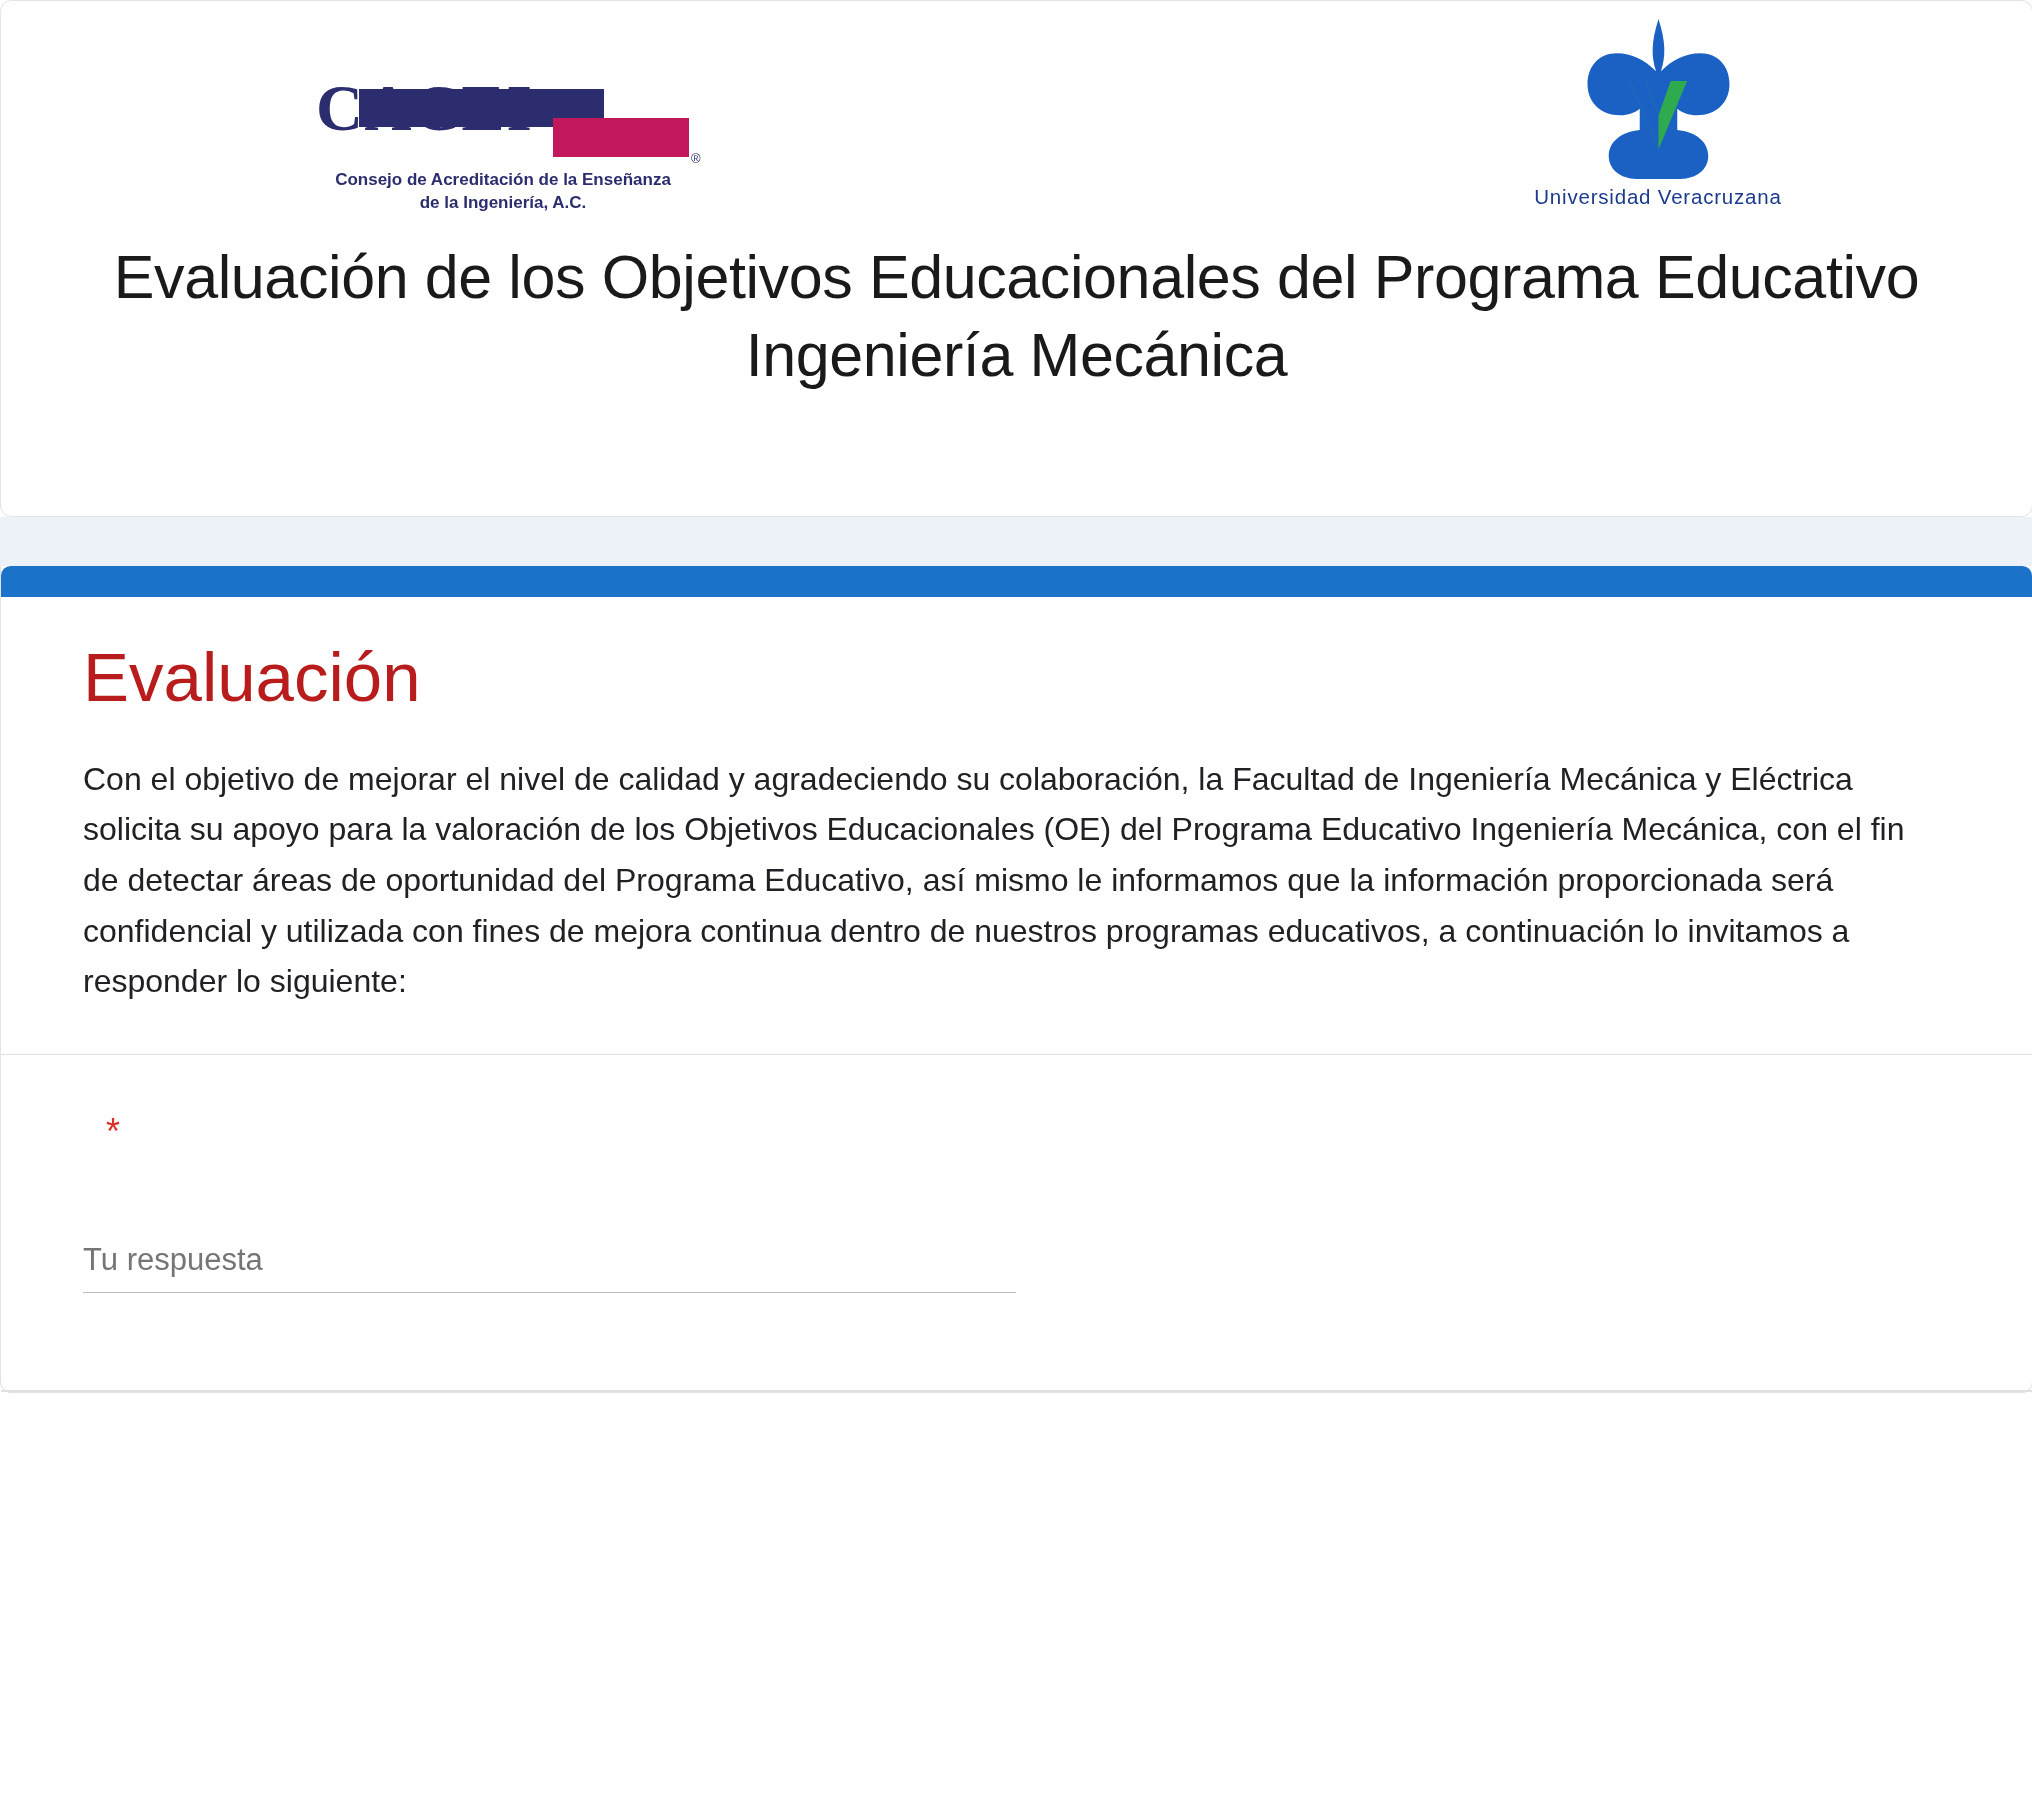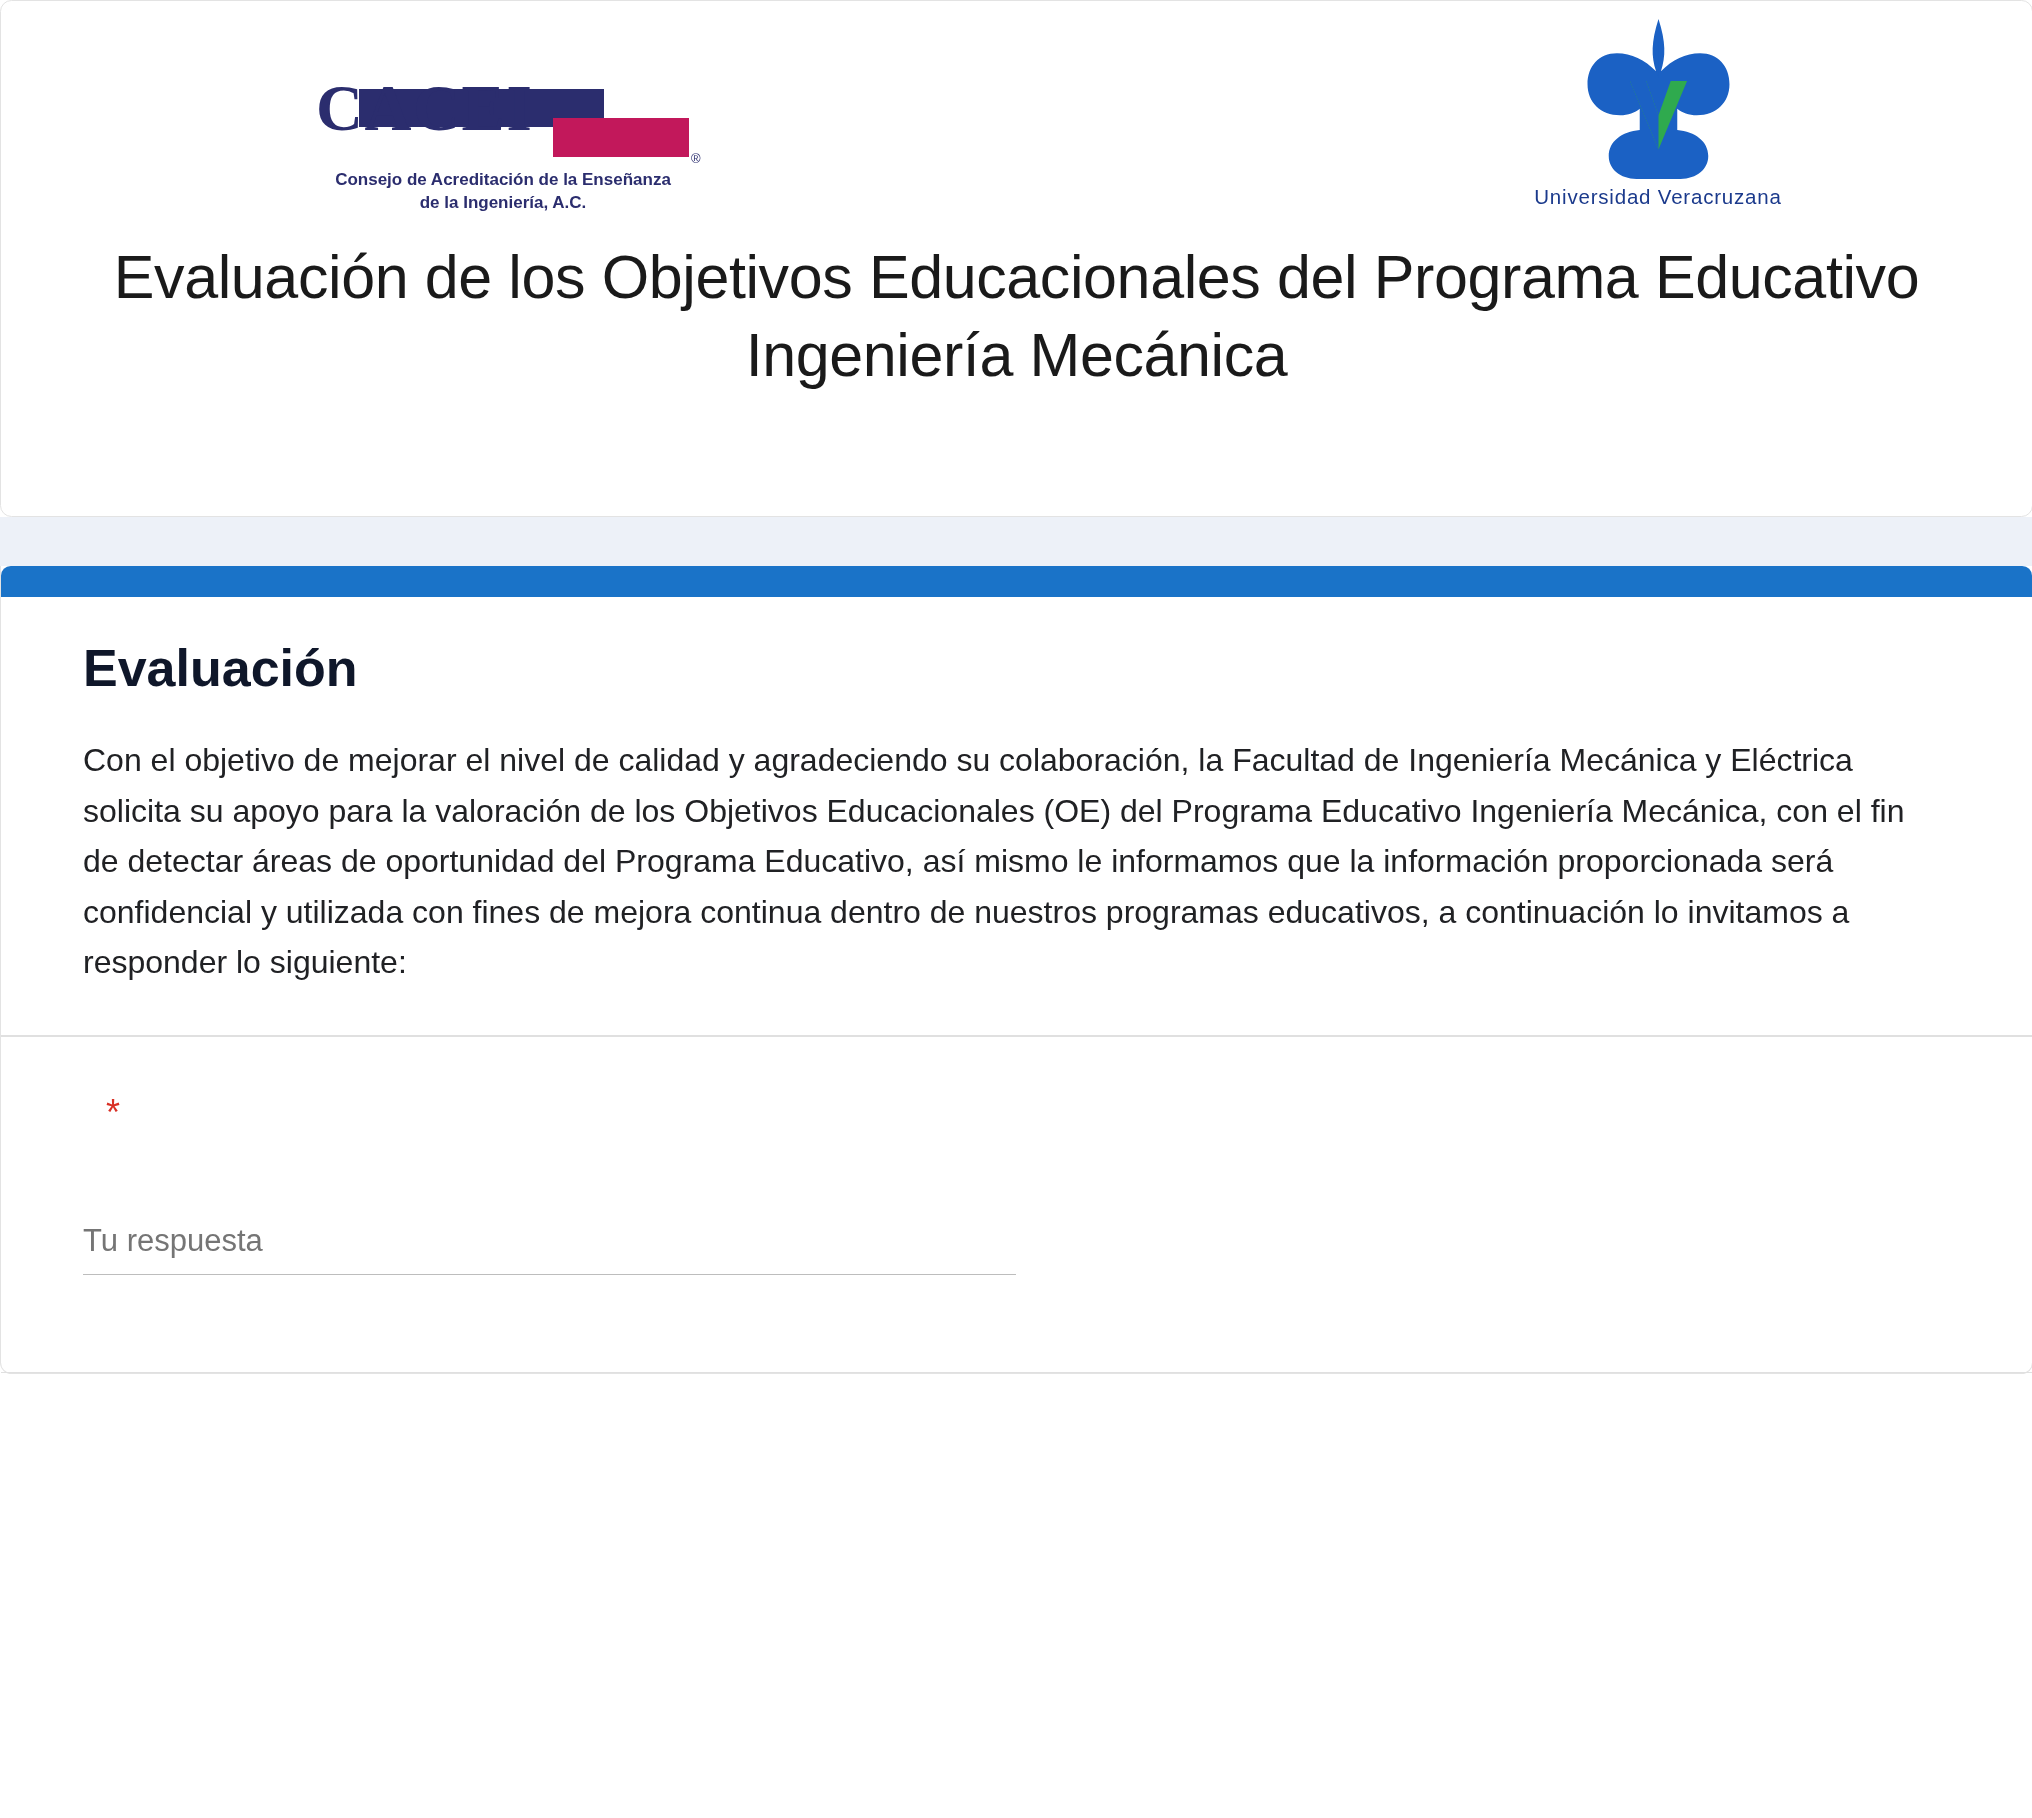--- a/index.html
+++ b/index.html
@@ -152,23 +152,23 @@
   .blue-bar {
     height: 31px;
     background: #1a73c8;
     width: 100%;
     border-radius: 9.8px 9.8px 0 0;
   }
   .form-inner {
     padding: 43px 82px 0 82px;
   }
   .section-title {
-    font-size: 52px;
-    font-weight: 700;
-    color: #0f172a;
+    font-size: 69px;
+    font-weight: 400;
+    color: #b91c1c;
     margin: 0 0 38px 0;
     line-height: 1.1;
   }
   .section-desc {
     font-size: 32px;
     line-height: 1.58;
     color: #202124;
     margin: 0 0 47px 0;
     max-width: 1849px;
   }

